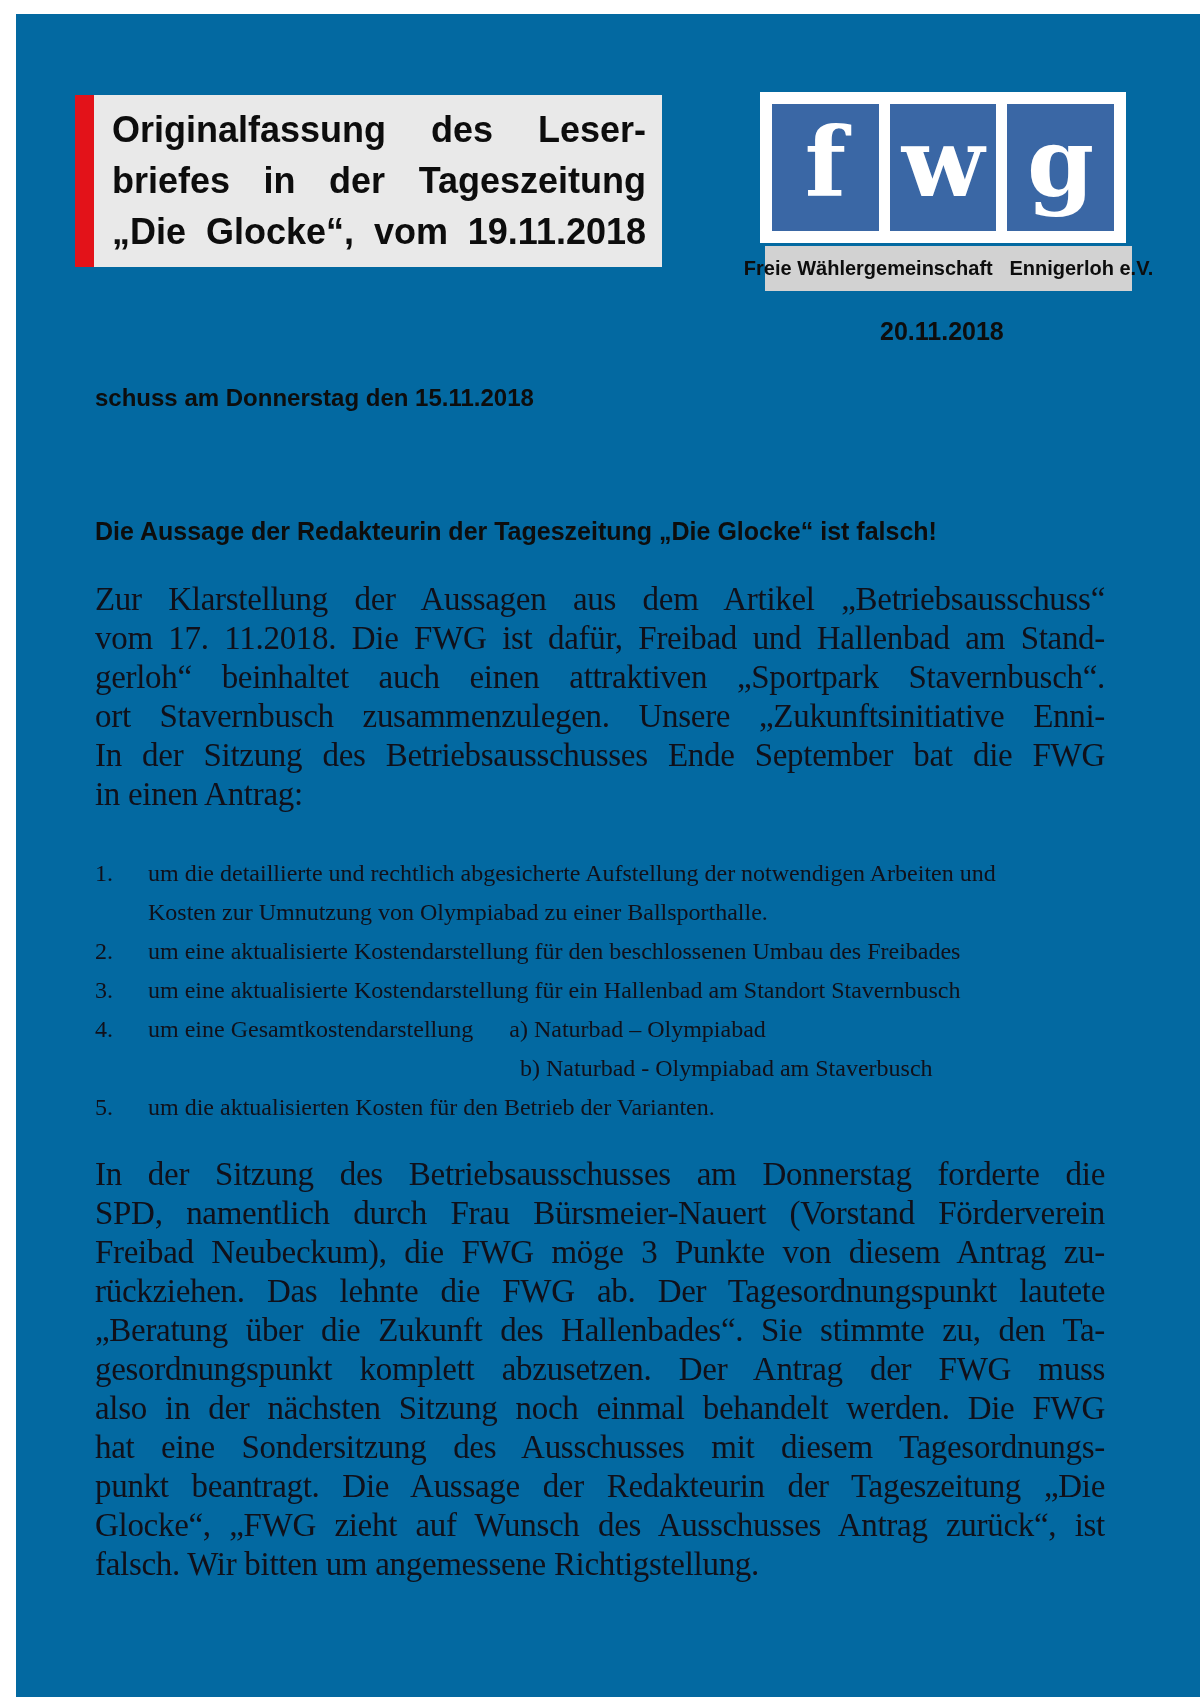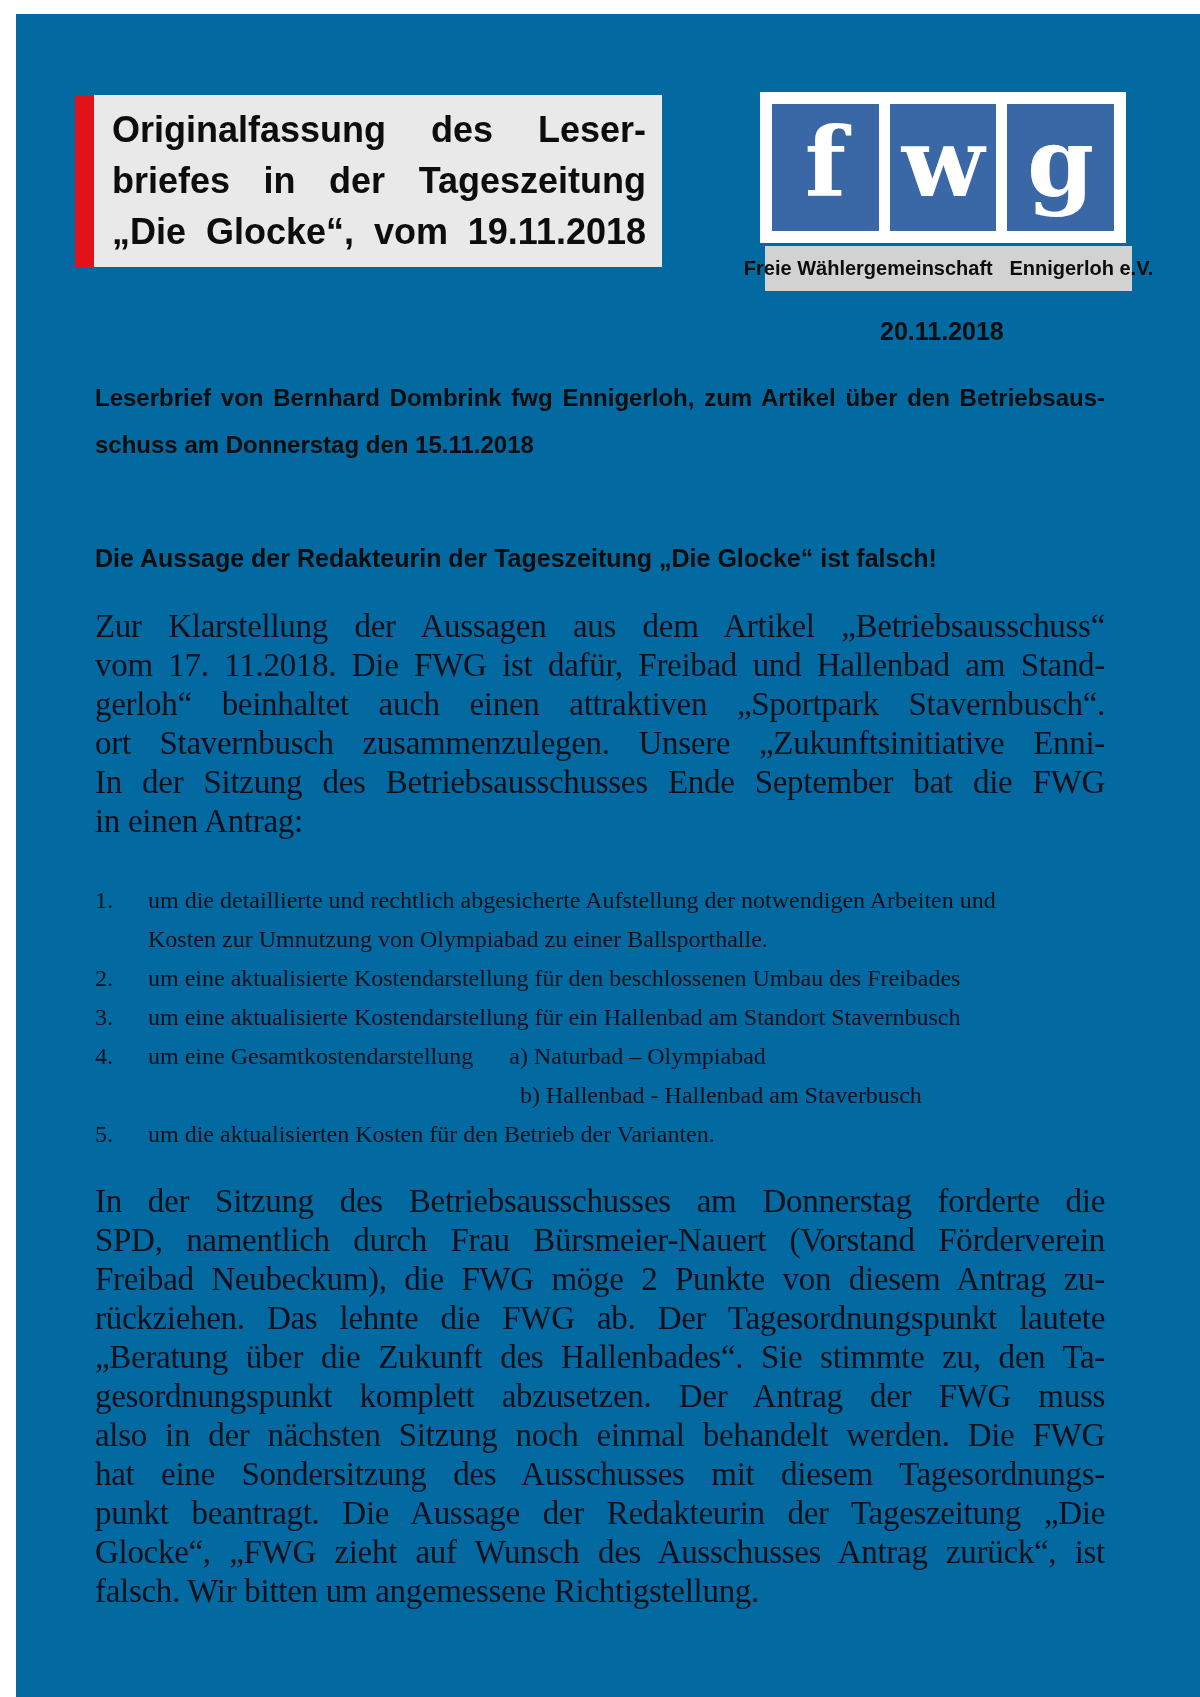--- a/index.html
+++ b/index.html
@@ -41,21 +41,21 @@
     background:#d2d2d2;display:flex;align-items:center;justify-content:center;
     font-weight:bold;font-size:20px;color:#0d0d0d;white-space:pre;
   }
 
   
   .date{position:absolute;left:864px;top:303px;font-weight:bold;font-size:25px;color:#0d0d0d;}
 
   
   .content{position:absolute;left:79px;top:360px;width:1010px;}
   .intro-heading{font-size:24px;font-weight:bold;line-height:47px;color:#0d0d0d;}
-  .claim{font-size:25px;font-weight:bold;margin-top:76px;color:#0d0d0d;}
+  .claim{font-size:25px;font-weight:bold;margin-top:96px;color:#0d0d0d;}
 
   .para{
     font-family:"Liberation Serif",serif;font-size:33px;line-height:39px;
     color:#10101a;
   }
   .para .jline{letter-spacing:-0.3px;}
   .p1{margin-top:34px;}
   .p2{margin-top:28px;}
 
   .list{margin-top:40px;font-family:"Liberation Serif",serif;font-size:24px;line-height:39px;color:#10101a;}
@@ -82,21 +82,20 @@
     <div class="logo-sq" style="background: rgb(58, 103, 165);">f</div>
     <div class="logo-sq" style="background: rgb(58, 103, 165);">w</div>
     <div class="logo-sq" style="background: rgb(58, 103, 165);">g</div>
   </div>
   <div class="logo-caption" style="background: rgb(210, 210, 210);">Freie Wählergemeinschaft   Ennigerloh e.V.</div>
 
   <div class="date">20.11.2018</div>
 
   <div class="content">
     <div class="intro-heading">
-        <div class="jline">Leserbrief von Bernhard Dombrink fwg Ennigerloh, zum Artikel über den Betriebsaus-</div>
         <div class="jline last">schuss am Donnerstag den 15.11.2018</div>
       </div>
     <div class="claim">Die Aussage der Redakteurin der Tageszeitung „Die Glocke“ ist falsch!</div>
     <div class="para p1">
         <div class="jline">Zur Klarstellung der Aussagen aus dem Artikel „Betriebsausschuss“</div>
         <div class="jline">vom 17. 11.2018. Die FWG ist dafür, Freibad und Hallenbad am Stand-</div>
         <div class="jline">gerloh“ beinhaltet auch einen attraktiven „Sportpark Stavernbusch“.</div>
         <div class="jline">ort Stavernbusch zusammenzulegen. Unsere „Zukunftsinitiative Enni-</div>
         <div class="jline">In der Sitzung des Betriebsausschusses Ende September bat die FWG</div>
         <div class="jline last">in einen Antrag:</div>
@@ -118,34 +117,34 @@
         <div class="li-row">
           <div class="li-num">3.</div>
           <div class="li-body">
             <div class="li-line">um eine aktualisierte Kostendarstellung für ein Hallenbad am Standort Stavernbusch</div>
           </div>
         </div>
         <div class="li-row">
           <div class="li-num">4.</div>
           <div class="li-body">
             <div class="li-line">um eine Gesamtkostendarstellung      a) Naturbad – Olympiabad</div>
-            <div class="li-line" style="margin-left: 372px;">b) Hallenbad - Hallenbad am Staverbusch</div>
+            <div class="li-line" style="margin-left: 372px;">b) Naturbad - Olympiabad am Staverbusch</div>
           </div>
         </div>
         <div class="li-row">
           <div class="li-num">5.</div>
           <div class="li-body">
             <div class="li-line">um die aktualisierten Kosten für den Betrieb der Varianten.</div>
           </div>
         </div>
       </div>
     <div class="para p2">
         <div class="jline">In der Sitzung des Betriebsausschusses am Donnerstag forderte die</div>
         <div class="jline">SPD, namentlich durch Frau Bürsmeier-Nauert (Vorstand Förderverein</div>
-        <div class="jline">Freibad Neubeckum), die FWG möge 2 Punkte von diesem Antrag zu-</div>
+        <div class="jline">Freibad Neubeckum), die FWG möge 3 Punkte von diesem Antrag zu-</div>
         <div class="jline">rückziehen. Das lehnte die FWG ab. Der Tagesordnungspunkt lautete</div>
         <div class="jline">„Beratung über die Zukunft des Hallenbades“. Sie stimmte zu, den Ta-</div>
         <div class="jline">gesordnungspunkt komplett abzusetzen. Der Antrag der FWG muss</div>
         <div class="jline">also in der nächsten Sitzung noch einmal behandelt werden. Die FWG</div>
         <div class="jline">hat eine Sondersitzung des Ausschusses mit diesem Tagesordnungs-</div>
         <div class="jline">punkt beantragt. Die Aussage der Redakteurin der Tageszeitung „Die</div>
         <div class="jline">Glocke“, „FWG zieht auf Wunsch des Ausschusses Antrag zurück“, ist</div>
         <div class="jline last">falsch.  Wir bitten um angemessene Richtigstellung.</div>
       </div>
   </div>

